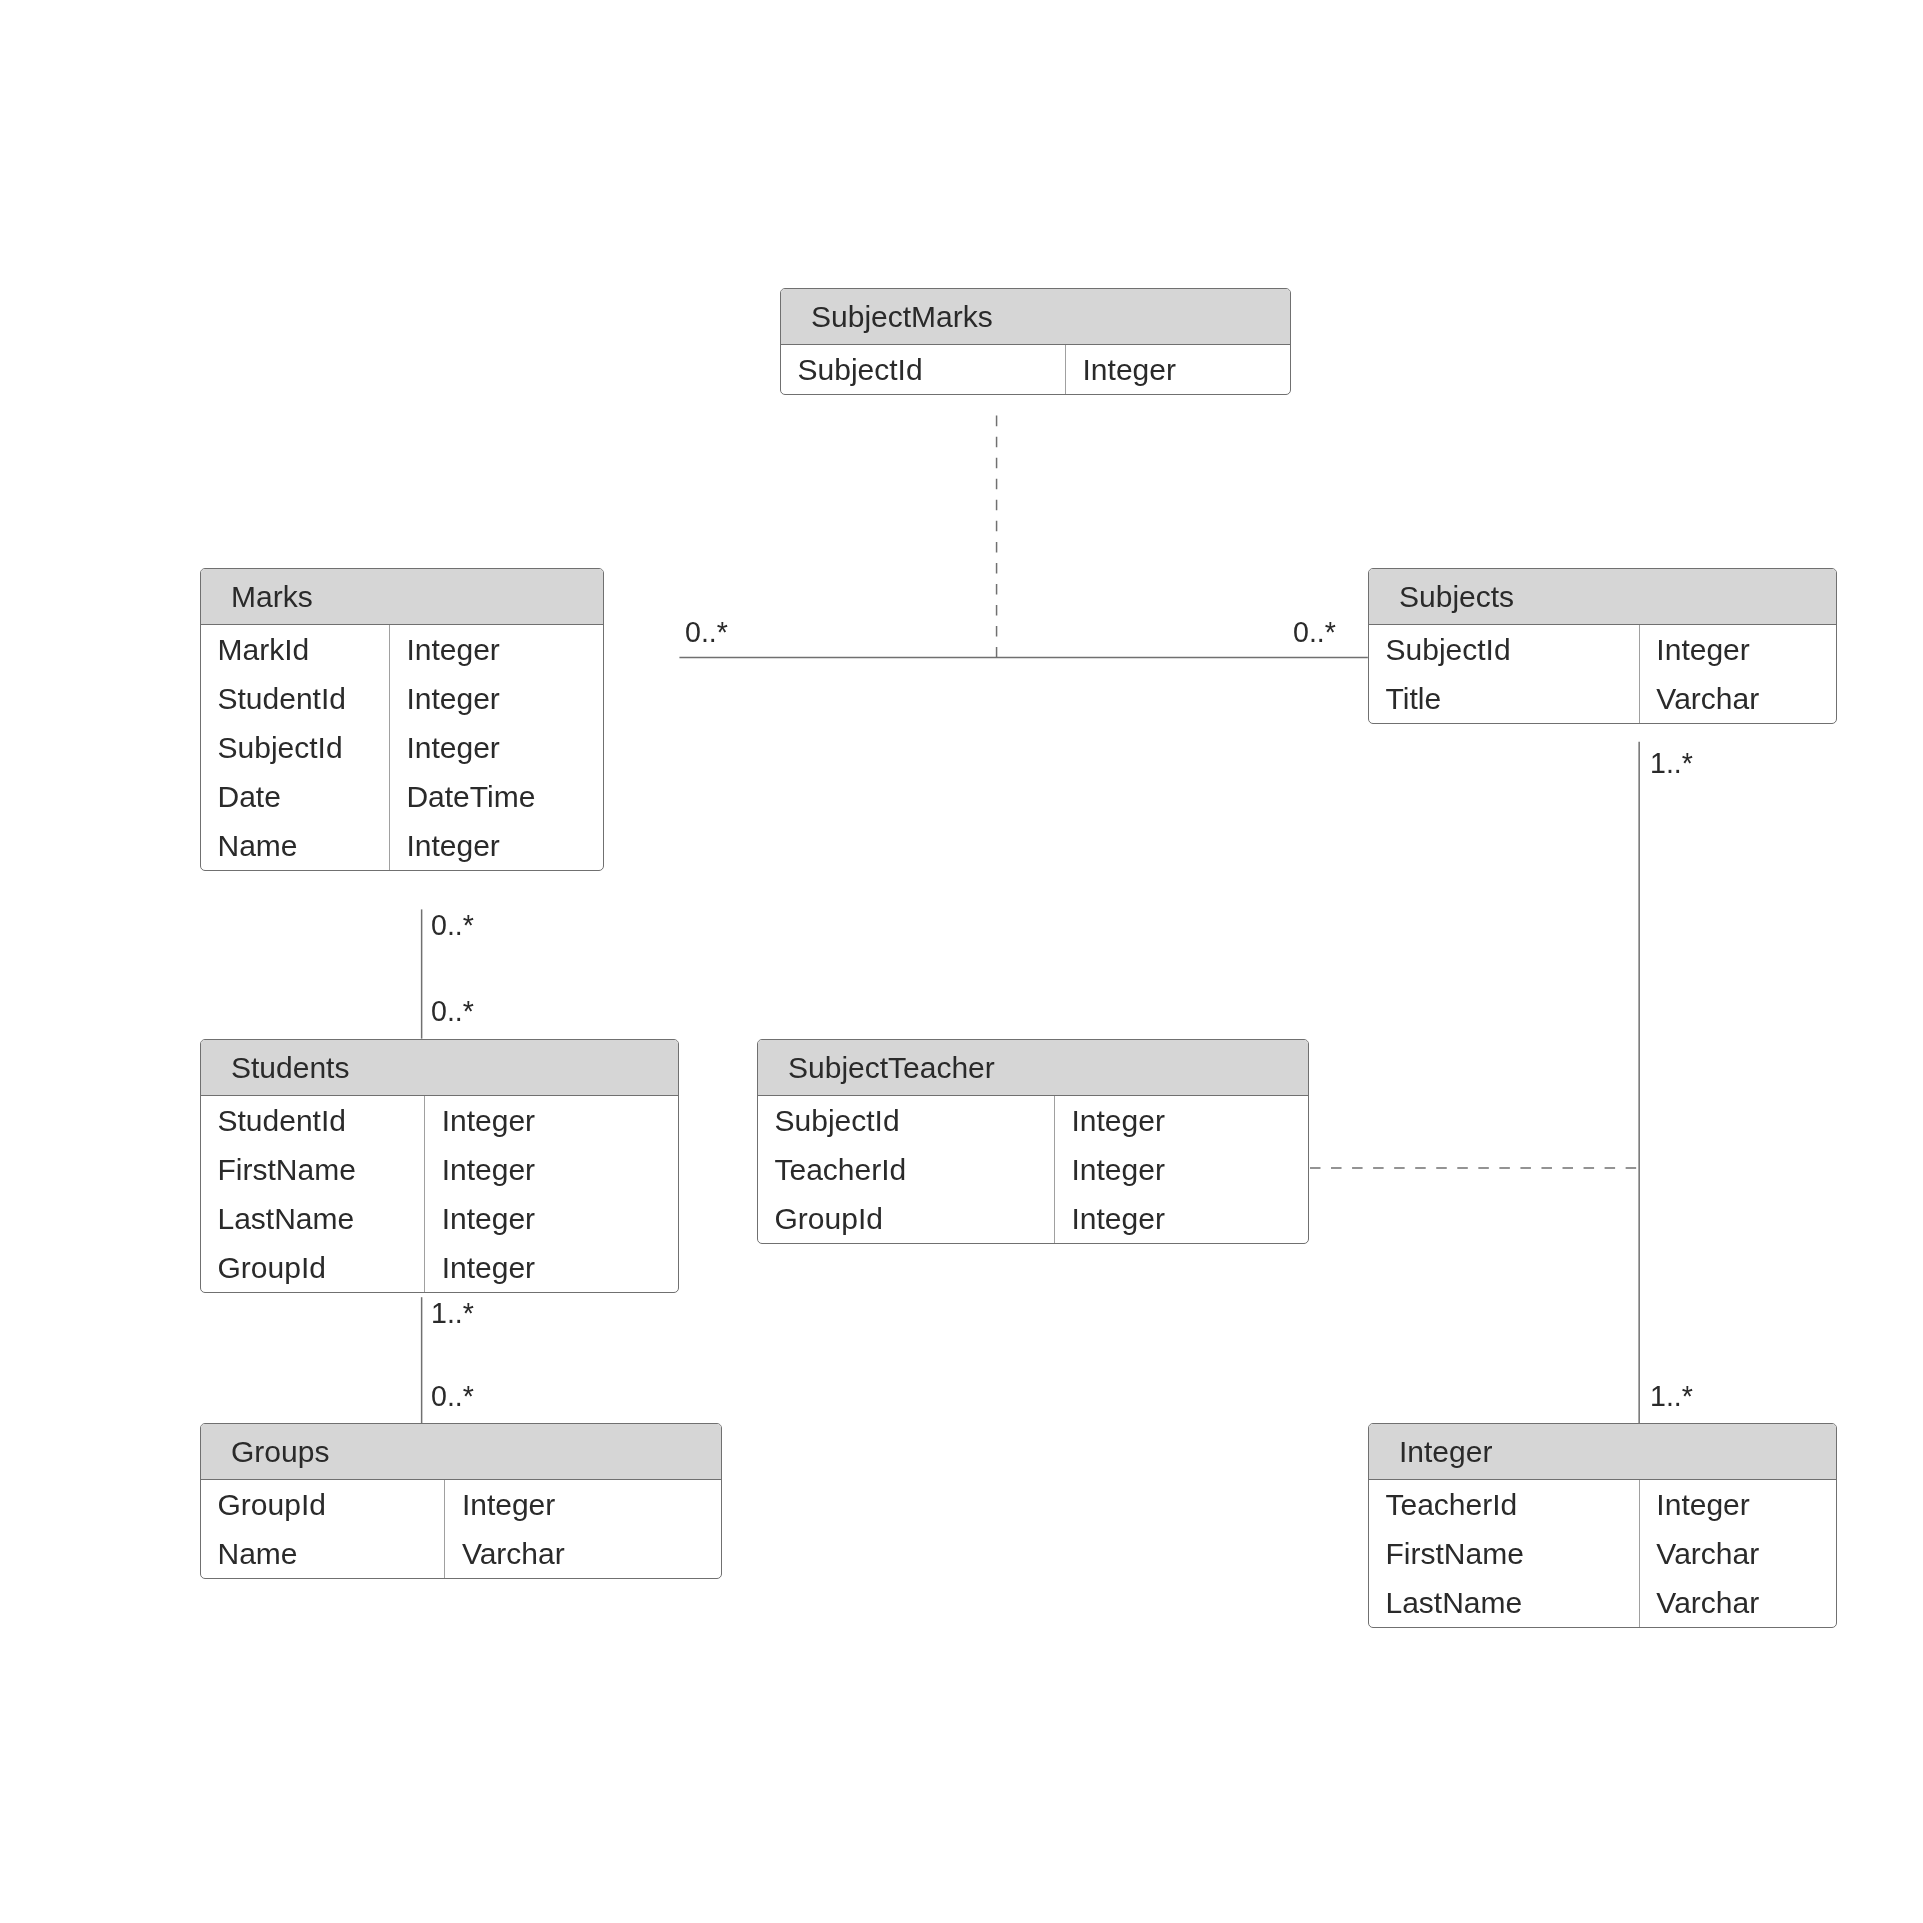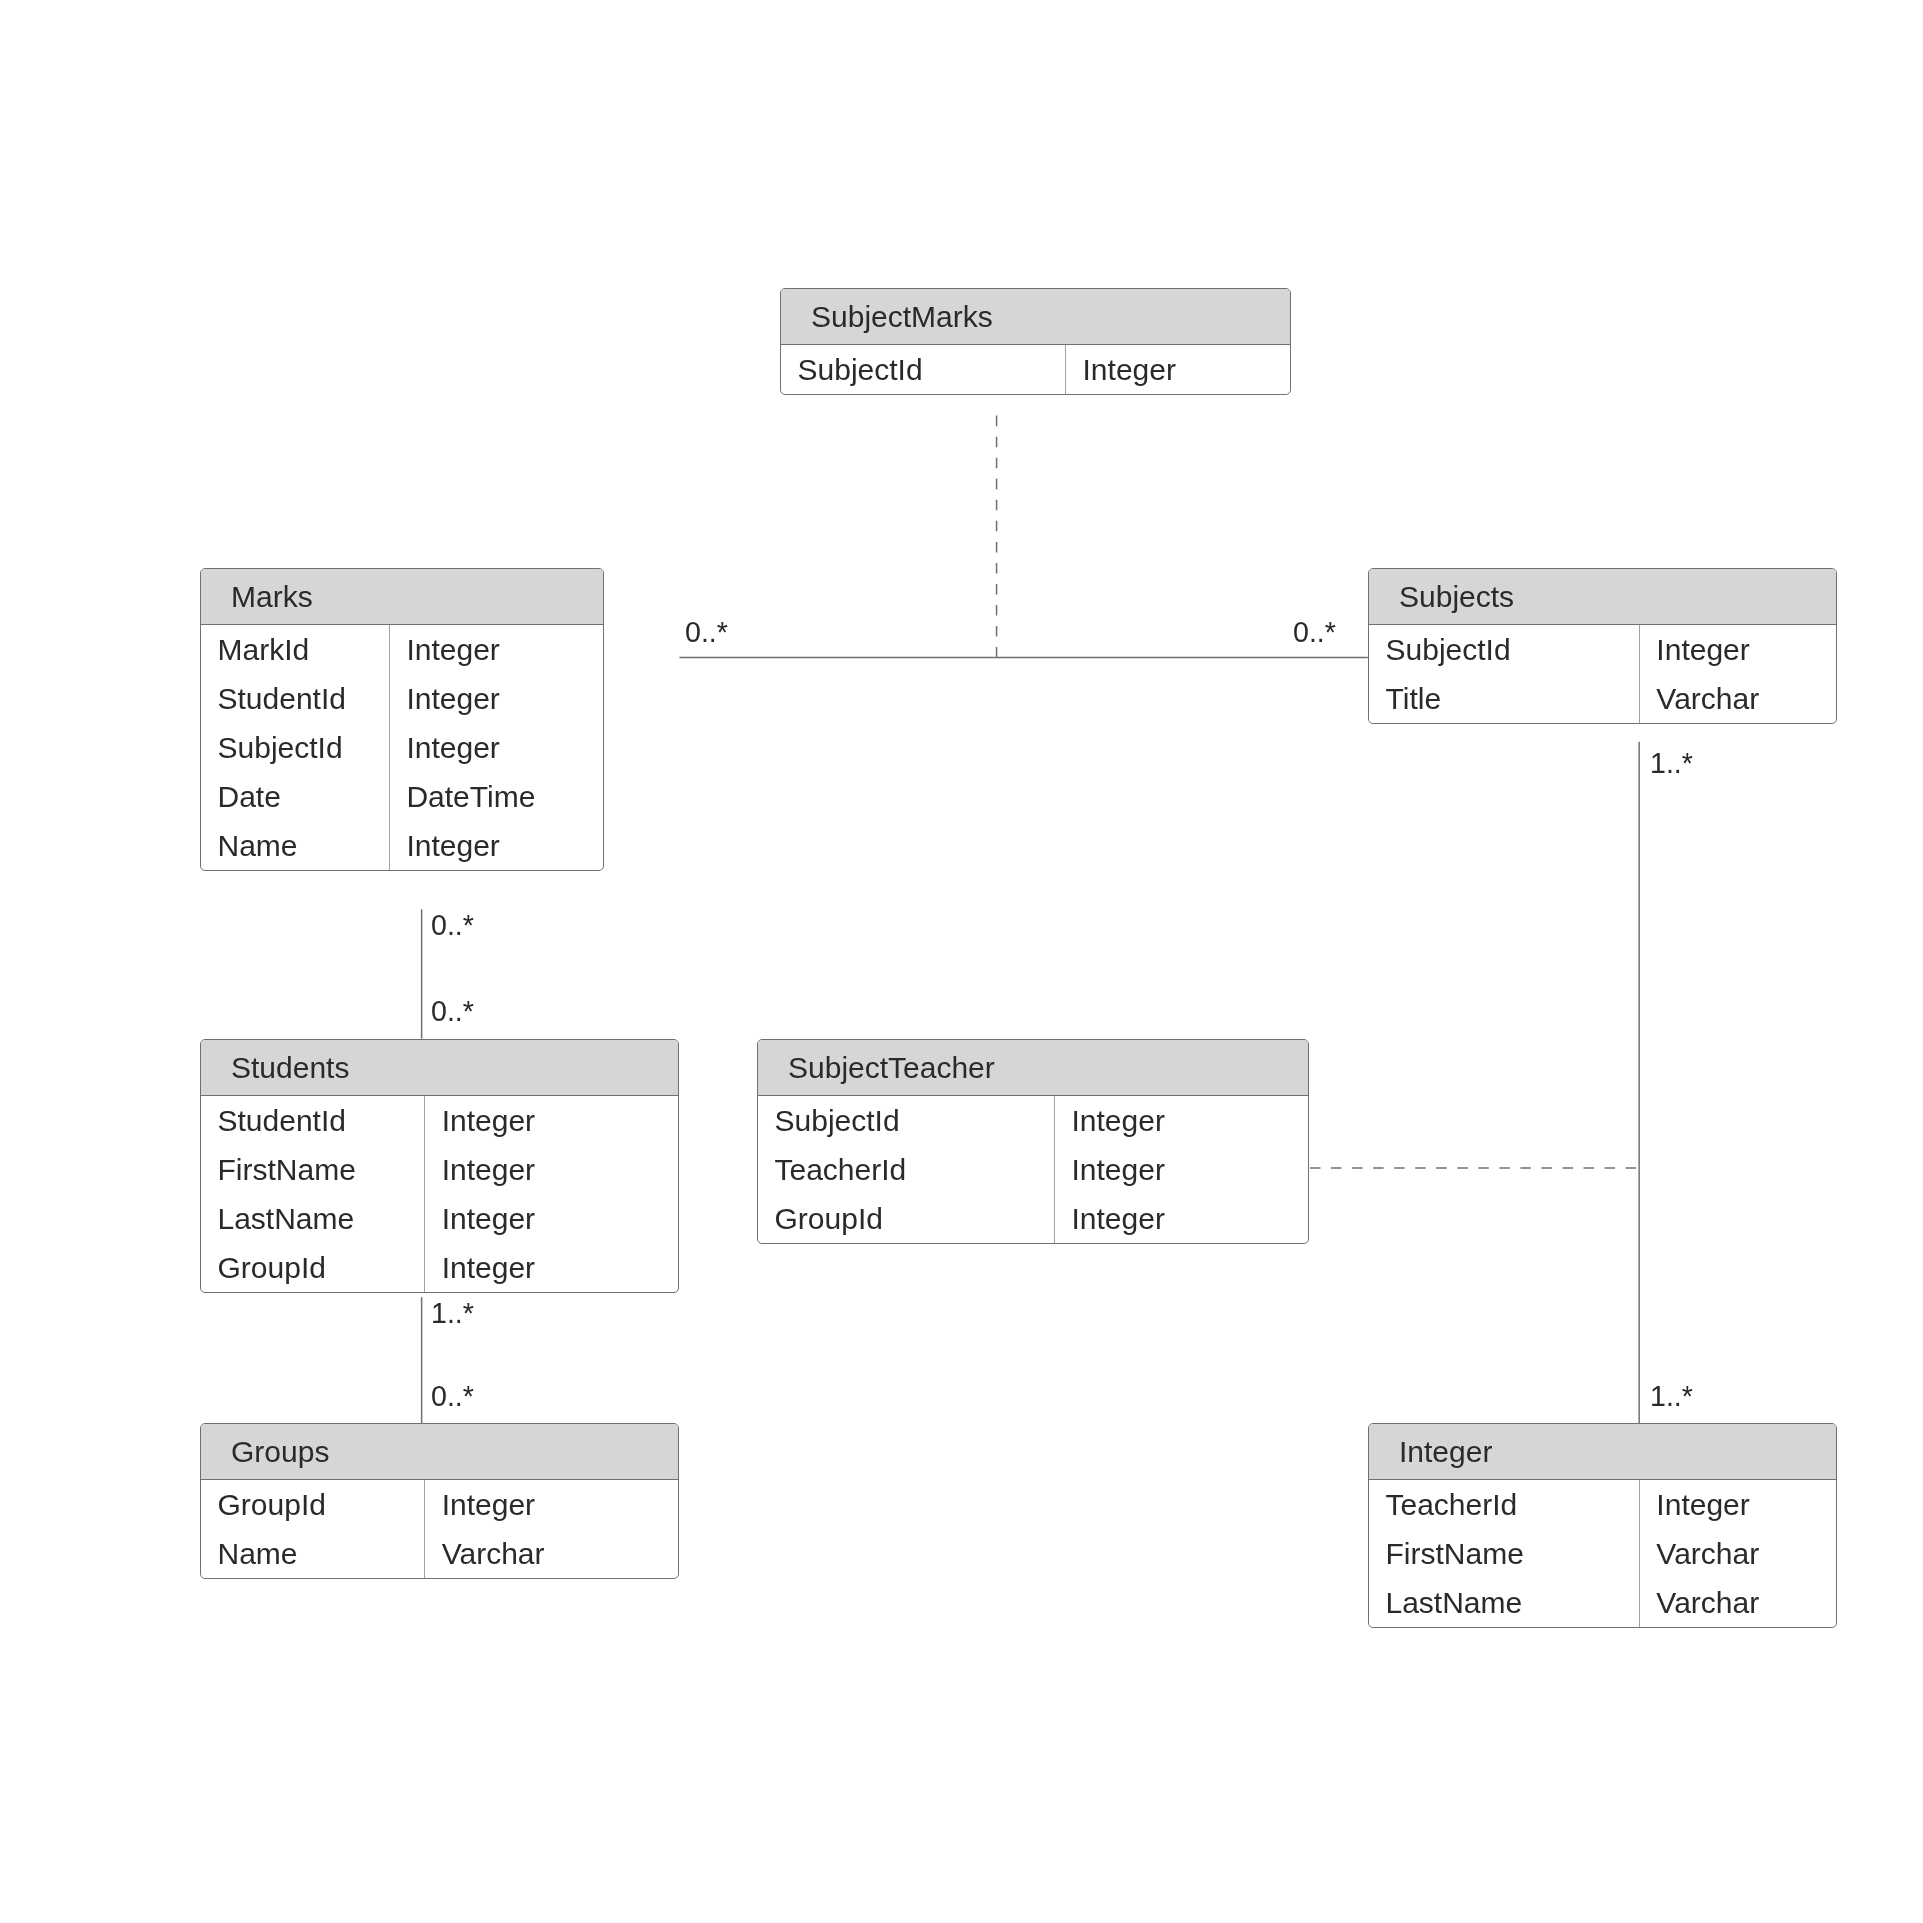--- a/index.html
+++ b/index.html
@@ -163,21 +163,21 @@
       <div class="cell name" style="width:54%;">TeacherId</div>
       <div class="cell type" style="width:46%;">Integer</div>
     </div>
     <div class="row">
       <div class="cell name" style="width:54%;">GroupId</div>
       <div class="cell type" style="width:46%;">Integer</div>
     </div>
   </div>
 </div>
 
-<div class="entity" style="left:200px; top:1423px; width:479px;">
+<div class="entity" style="left:200px; top:1423px; width:522px;">
   <div class="title">Groups</div>
   <div class="rows">
     <div class="row">
       <div class="cell name" style="width:47%;">GroupId</div>
       <div class="cell type" style="width:53%;">Integer</div>
     </div>
     <div class="row">
       <div class="cell name" style="width:47%;">Name</div>
       <div class="cell type" style="width:53%;">Varchar</div>
     </div>

